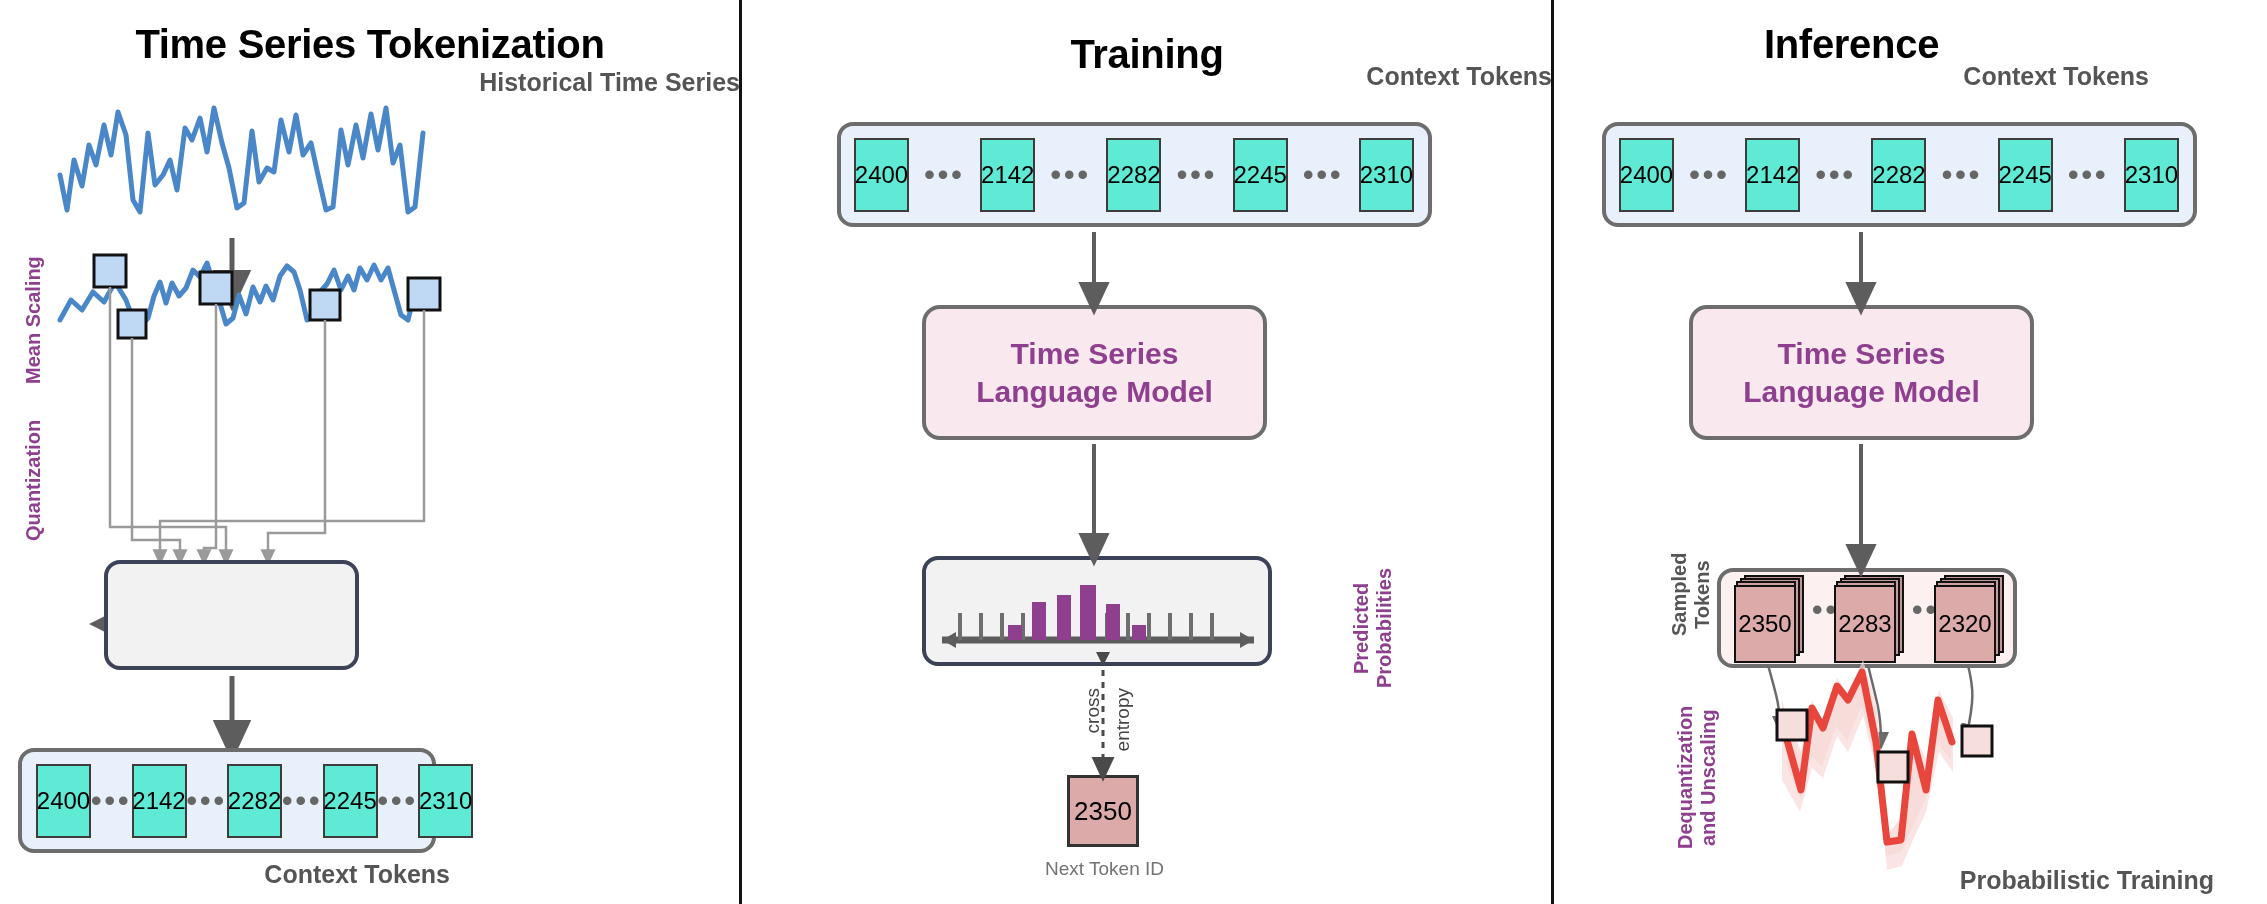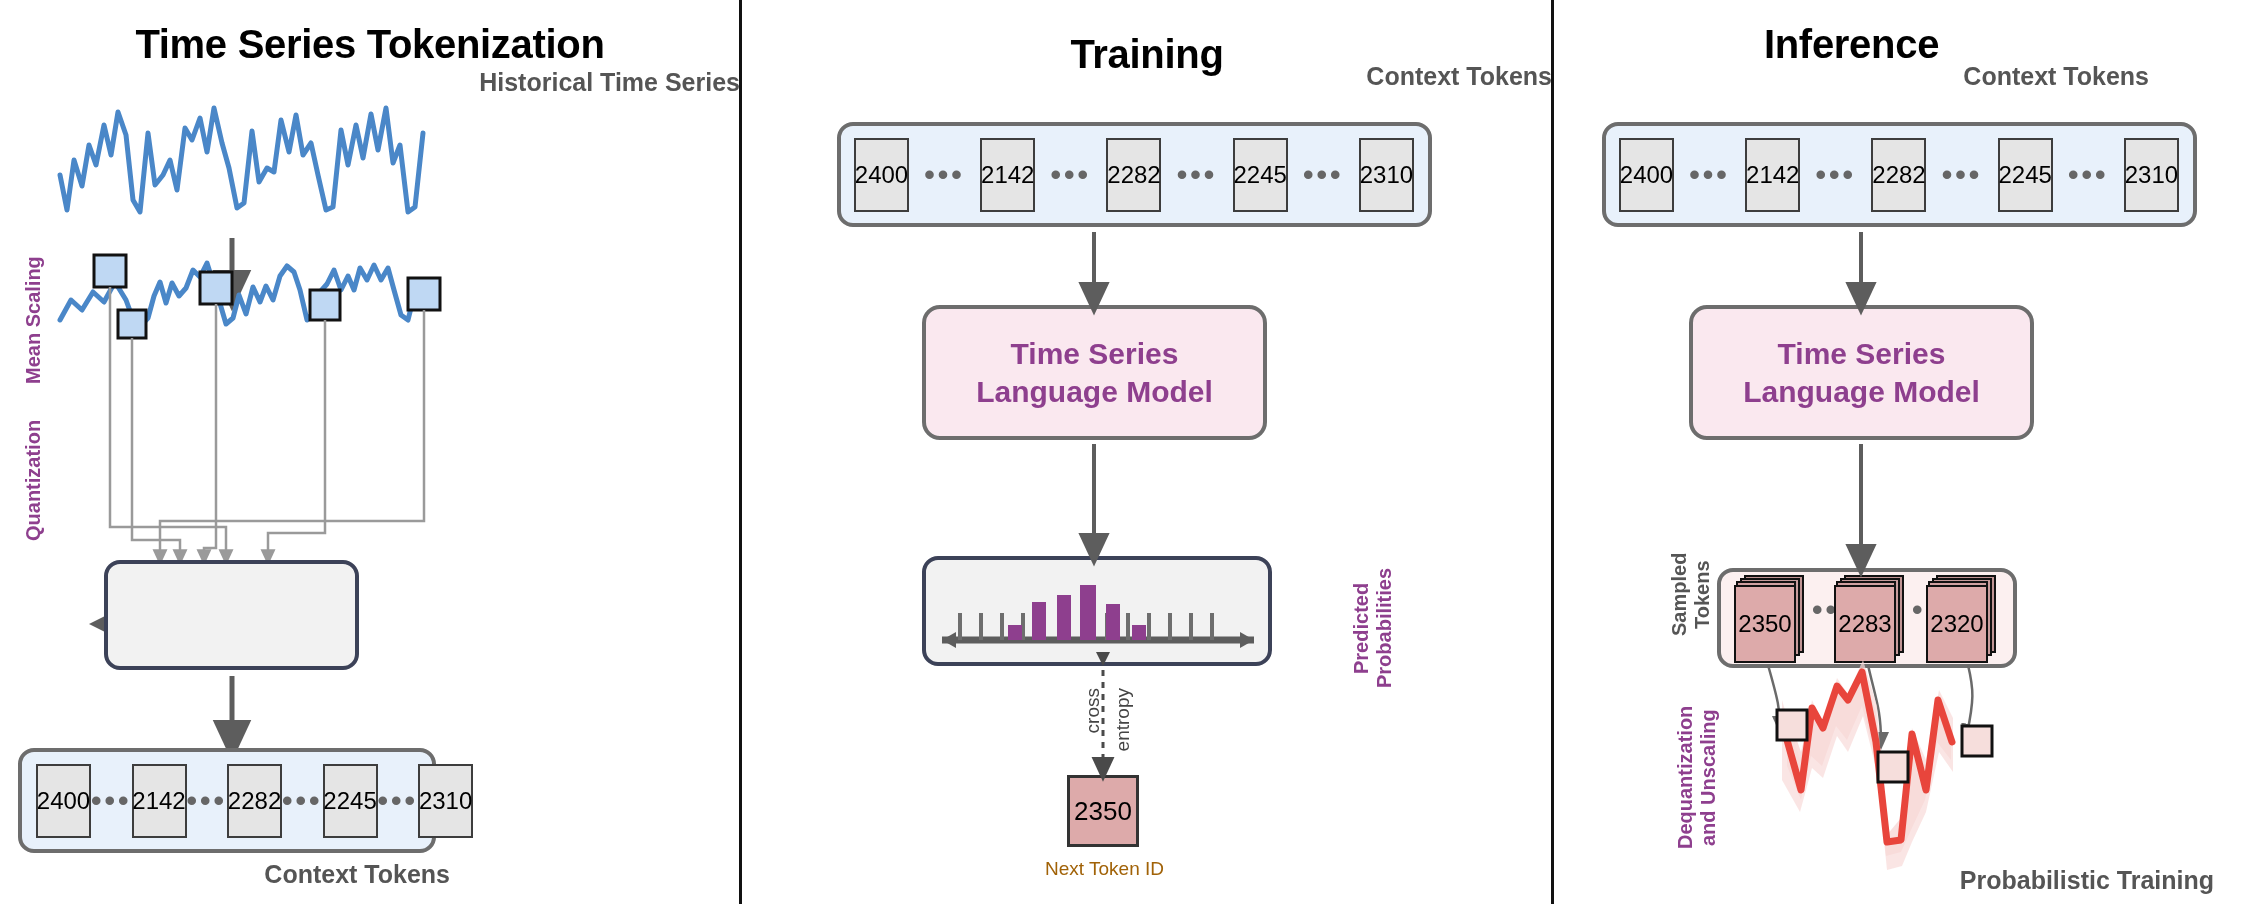--- a/index.html
+++ b/index.html
@@ -19,35 +19,35 @@
   .vlabel{position:absolute;color:#8e3f8e;font-size:20px;font-weight:bold;
           writing-mode:vertical-rl;transform:rotate(180deg);white-space:pre-line;text-align:center;line-height:1.15;}
 
   
   .rbox{position:absolute;border-radius:16px;box-sizing:border-box;}
   .rbox-blue{background:#e8f1fb;border:4px solid #6d6d6d;}
   .rbox-grey{background:#f2f2f2;border:4px solid #3c4258;}
   .rbox-pink2{background:#fcf0f0;border:4px solid #6d6d6d;}
 
   .tokrow{position:absolute;display:flex;align-items:center;justify-content:space-between;}
-  .tok{box-sizing:border-box;background:#e5e5e5;border:2px solid #3d3d3d;
+  .tok{box-sizing:border-box;background:#5eead4;border:2px solid #3d3d3d;
        display:flex;align-items:center;justify-content:center;font-size:24px;color:#000;}
   .dots{font-size:30px;color:#666;letter-spacing:3px;line-height:0.4;font-weight:bold;}
 
   .stok-wrap{position:relative;}
   .stok{position:absolute;box-sizing:border-box;background:#ddaaaa;border:2px solid #111;
         display:flex;align-items:center;justify-content:center;font-size:24px;color:#000;}
 
   .modelbox{position:absolute;box-sizing:border-box;background:#fae8ef;border:4px solid #6d6d6d;border-radius:18px;
             display:flex;align-items:center;justify-content:center;text-align:center;
             color:#8e3f8e;font-size:30px;font-weight:bold;line-height:1.25;}
 
   .nextok{position:absolute;box-sizing:border-box;background:#ddaaaa;border:3px solid #333;
           display:flex;align-items:center;justify-content:center;font-size:26px;color:#000;}
-  .caption{position:absolute;text-align:center;font-size:19px;color:#a16207;}
+  .caption{position:absolute;text-align:center;font-size:19px;color:#737373;}
 
   .cex{position:absolute;color:#444;font-size:19px;writing-mode:vertical-rl;white-space:nowrap;}
 
   svg{position:absolute;left:0;top:0;overflow:visible;}
 </style>
 </head>
 <body>
 
 <div id="root">
 
@@ -262,21 +262,21 @@
         <div class="stok" style="left:0px;top:10px;width:62px;height:78px;">2350</div>
       </div>
       <div class="dots" style="position:absolute;left:258px;top:604px;">•••</div>
       <div style="position:absolute;left:280px;top:575px;width:70px;height:88px">
         <div class="stok" style="left:10px;top:0;width:60px;height:78px;background:#c09494"></div>
         <div class="stok" style="left:6px;top:3px;width:60px;height:78px;background:#c79b9b"></div>
         <div class="stok" style="left:2px;top:6px;width:60px;height:78px;background:#cfa1a1"></div>
         <div class="stok" style="left:0px;top:10px;width:62px;height:78px;">2283</div>
       </div>
       <div class="dots" style="position:absolute;left:358px;top:604px;">•••</div>
-      <div style="position:absolute;left:372px;top:575px;width:70px;height:88px">
+      <div style="position:absolute;left:380px;top:575px;width:70px;height:88px">
         <div class="stok" style="left:10px;top:0;width:60px;height:78px;background:#c09494"></div>
         <div class="stok" style="left:6px;top:3px;width:60px;height:78px;background:#c79b9b"></div>
         <div class="stok" style="left:2px;top:6px;width:60px;height:78px;background:#cfa1a1"></div>
         <div class="stok" style="left:0px;top:10px;width:62px;height:78px;">2320</div>
       </div>
     </div>
 
     <div class="vlabel" style="left:120px;top:690px;height:175px;">Dequantization
 and Unscaling</div>
     <div class="sublabel" style="top:866px;left:60px;width:600px">Probabilistic Training</div>

